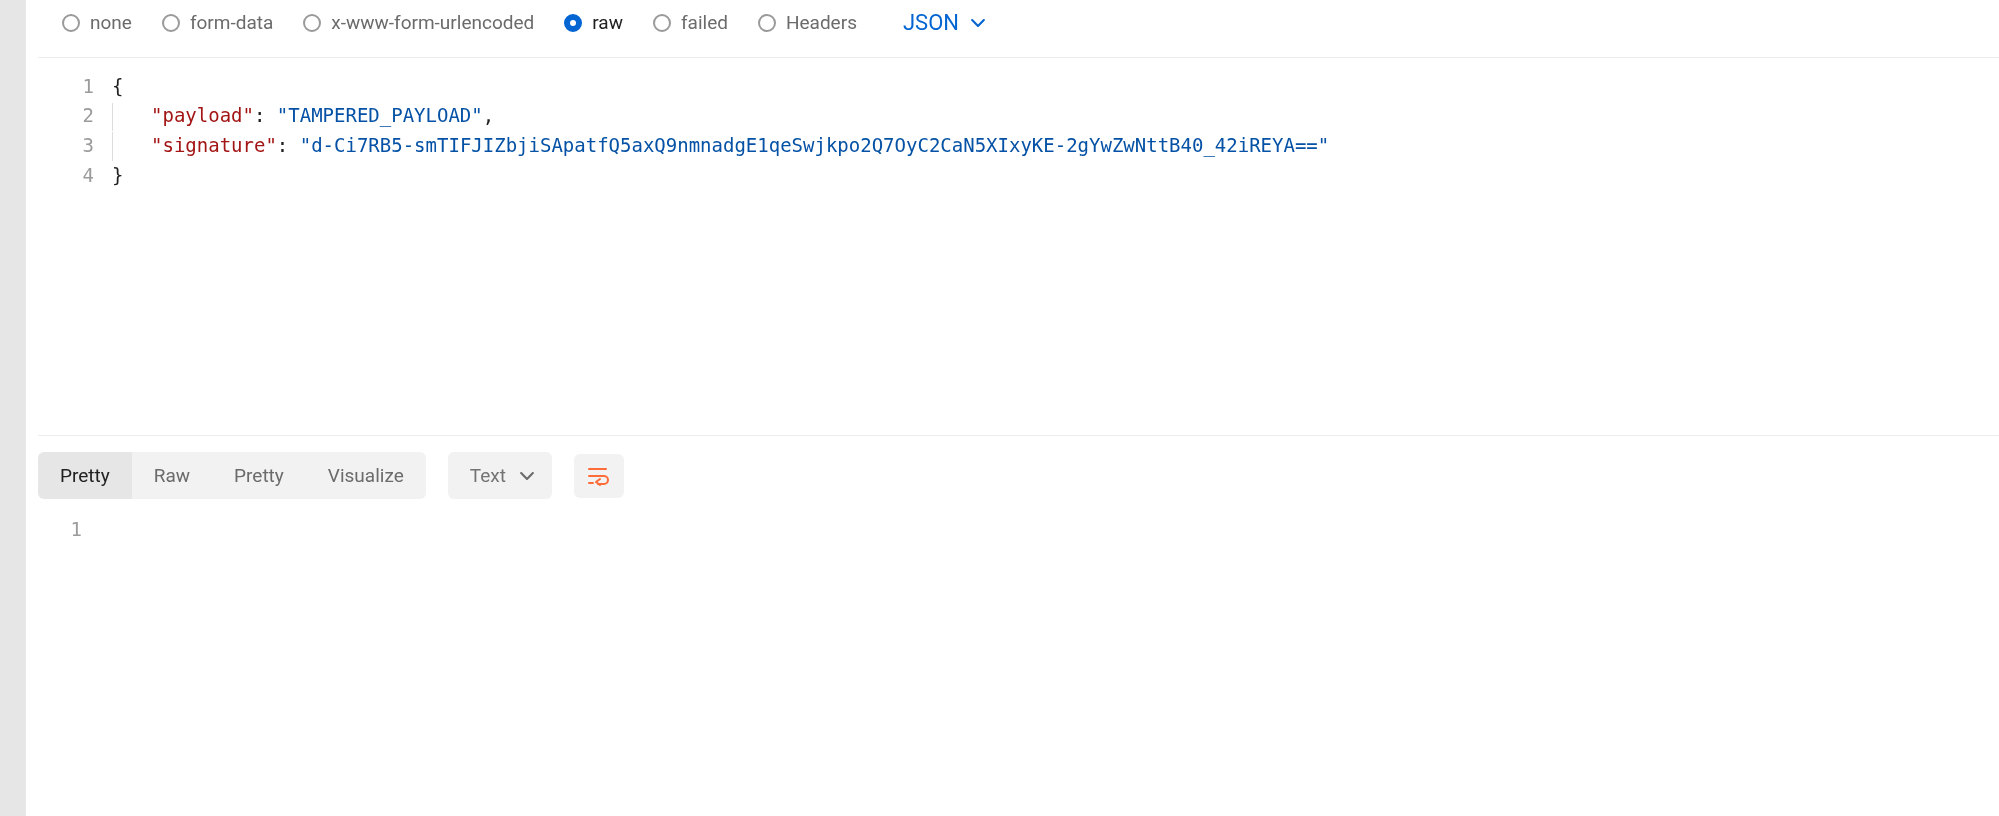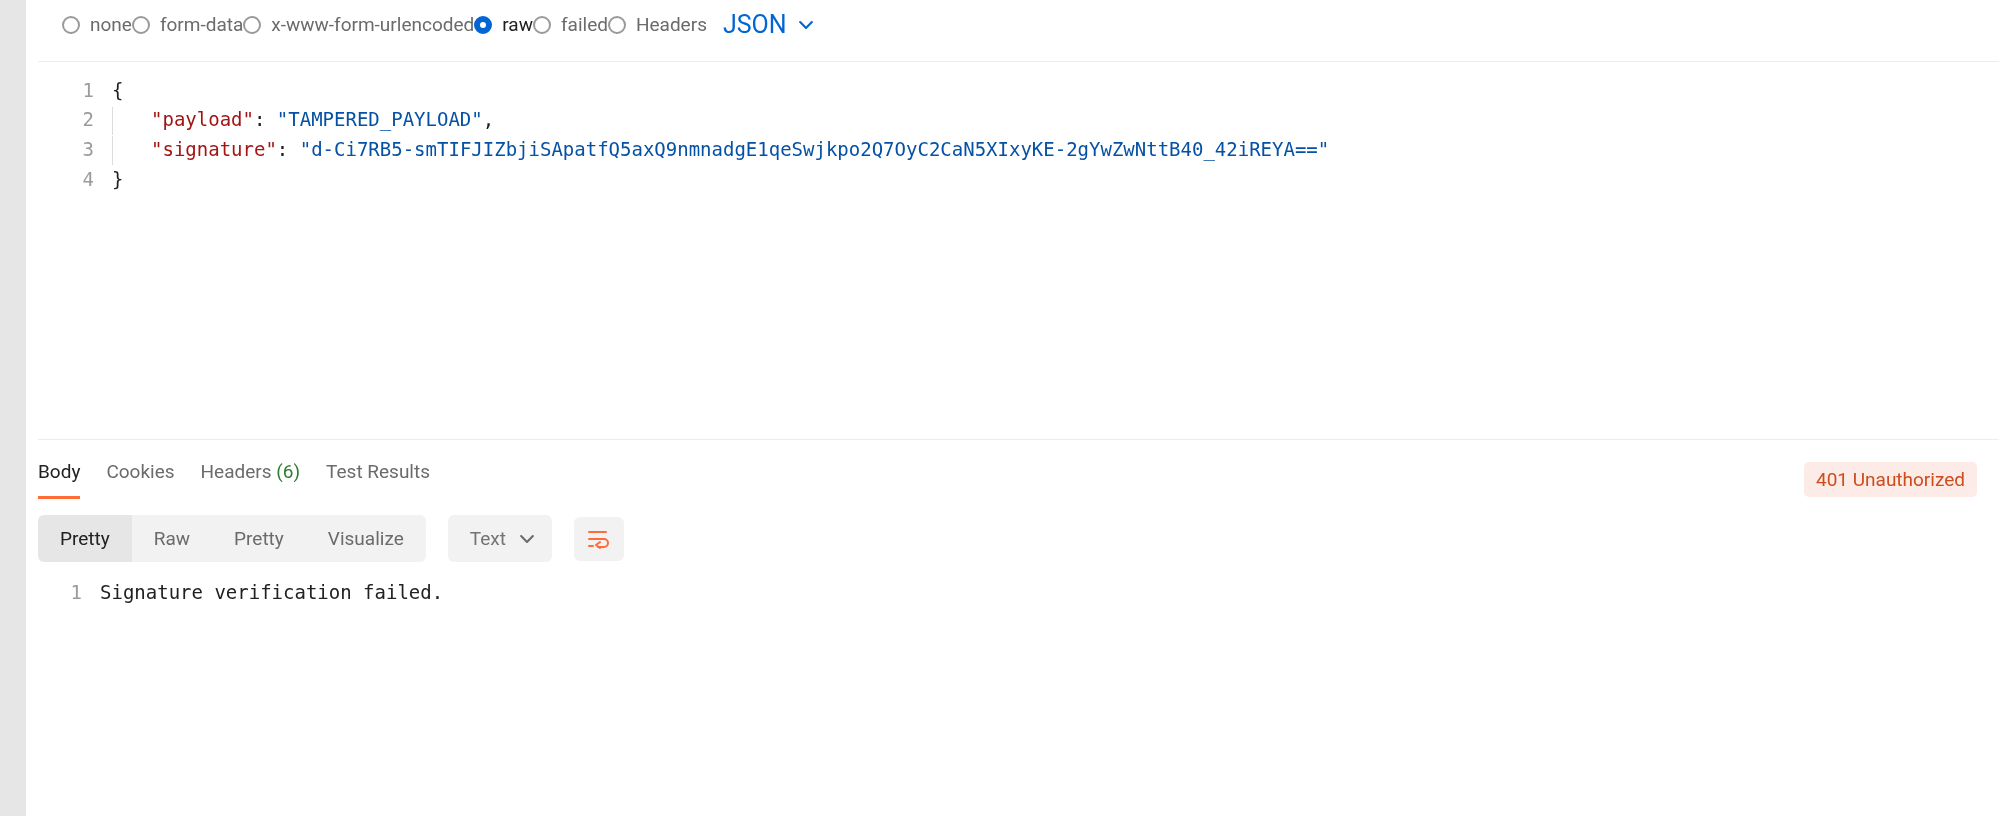--- a/index.html
+++ b/index.html
@@ -21,20 +21,21 @@
   }
   .main {
     flex: 1;
     display: flex;
     flex-direction: column;
   }
   
   .body-type-row {
     display: flex;
     align-items: center;
+    gap: 30px;
     padding: 10px 36px 22px 36px;
   }
   .radio-item {
     display: flex;
     align-items: center;
     gap: 10px;
     cursor: pointer;
     color: #6b6b6b;
     font-size: 19px;
   }
@@ -49,21 +50,21 @@
   }
   .radio-item.selected .radio-circle {
     border: 6px solid #0265d2;
   }
   .format-dropdown {
     display: flex;
     align-items: center;
     gap: 12px;
     margin-left: 16px;
     color: #0265d2;
-    font-size: 25px;
+    font-size: 22px;
     cursor: pointer;
   }
   .chevron-down {
     width: 14px;
     height: 14px;
   }
   
   .editor-wrap {
     border-top: 1px solid #ededed;
     margin-left: 12px;
@@ -238,33 +239,20 @@
         <span class="gutter">3</span>
         <span><span class="guide"></span><span class="key">"signature"</span><span class="punc">: </span><span class="str">"d-Ci7RB5-smTIFJIZbjiSApatfQ5axQ9nmnadgE1qeSwjkpo2Q7OyC2CaN5XIxyKE-2gYwZwNttB40_42iREYA=="</span></span>
       </div>
       <div class="code-line">
         <span class="gutter">4</span>
         <span><span class="punc">}</span></span>
       </div>
     </div>
     <div class="editor-spacer"></div>
 
-    <div class="resp-tabs-row">
-      <div class="resp-tab active">Body</div>
-      <div class="resp-tab">Cookies</div>
-      <div class="resp-tab">
-        <span>Headers</span>
-        <span class="count">(6)</span>
-      </div>
-      <div class="resp-tab">Test Results</div>
-
-      <div class="resp-status-col">
-        <span class="status-pill">401 Unauthorized</span>
-      </div>
-    </div>
 
     <div class="view-row">
       <div class="btn-group">
         <div class="view-btn active">Pretty</div>
         <div class="view-btn">Raw</div>
         <div class="view-btn">Pretty</div>
         <div class="view-btn">Visualize</div>
       </div>
       <div class="dropdown-btn">
         <span>Text</span>
@@ -278,18 +266,17 @@
           <path d="M1 10 H16 A4 4 0 0 1 16 18 H10" fill="none" stroke="#ff6c37" stroke-width="2" stroke-linecap="round"></path>
           <path d="M12 15 L8 18 L12 21" fill="none" stroke="#ff6c37" stroke-width="2" stroke-linecap="round" stroke-linejoin="round" transform="translate(0,-2)"></path>
           <path d="M1 17 H5" stroke="#ff6c37" stroke-width="2" stroke-linecap="round"></path>
         </svg>
       </div>
     </div>
 
     <div class="resp-body code">
       <div class="code-line">
         <span class="gutter">1</span>
-        <span class="punc">Signature verification failed.</span>
       </div>
     </div>
 
   </div>
 </div>
 
 </body></html>

